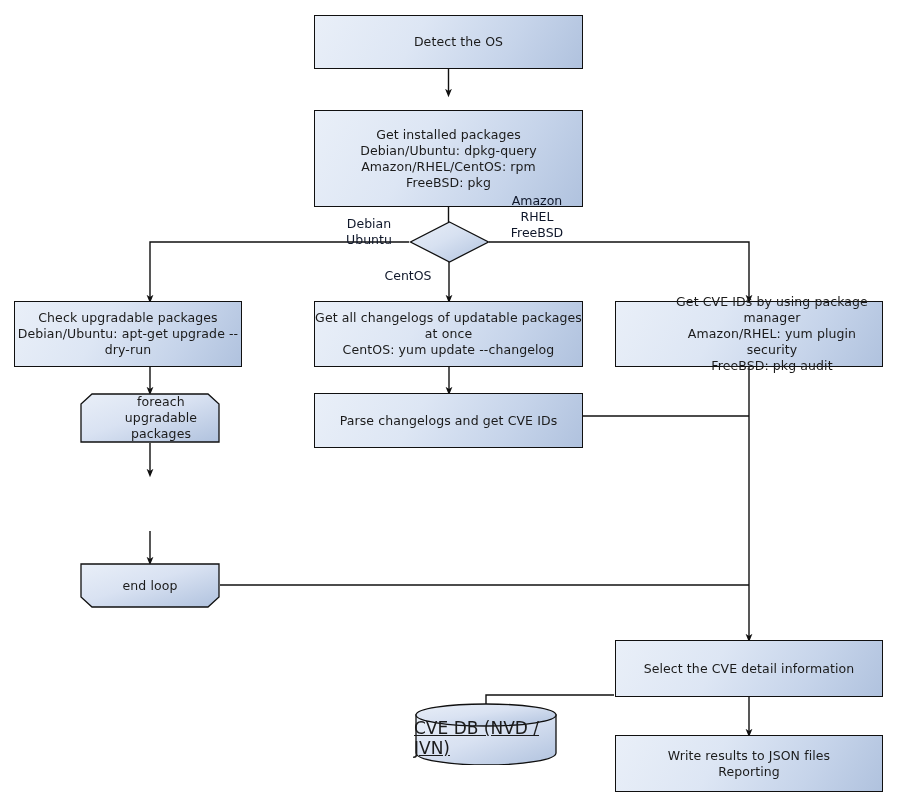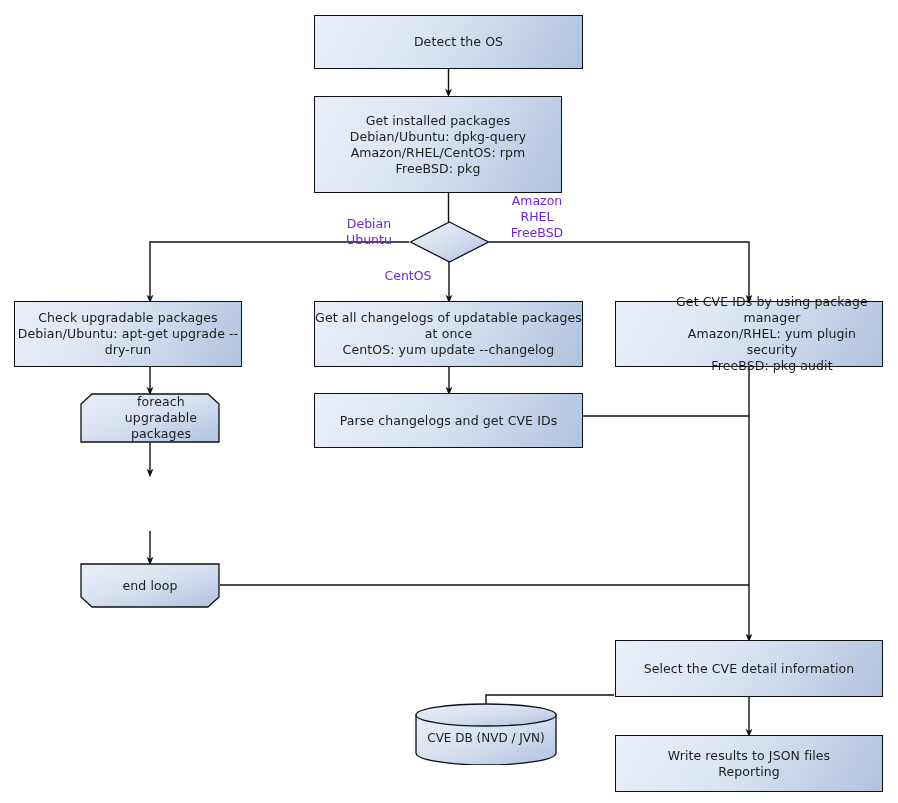--- a/index.html
+++ b/index.html
@@ -63,28 +63,29 @@
     position: absolute;
     border: none;
     background: none;
     display: flex;
     align-items: center;
     justify-content: center;
   }
   .cyl .cyl-label {
     position: relative;
     z-index: 2;
-    font-size: 12px;
+    font-size: 17px;
     color: #1b1b1b;
+    text-decoration: underline;
   }
   .edge-label {
     position: absolute;
     font-size: 12.5px;
     line-height: 16px;
-    color: #6d28d9;
+    color: #0f172a;
     white-space: pre-line;
     text-align: center;
   }
   .diamond-wrap {
     position: absolute;
   }
 </style>
 </head>
 <body>
 
@@ -125,21 +126,21 @@
       <path d="M614,695 L486,695 L486,712"></path>
 
       <path d="M749,697 L749,733" marker-end="url(#arrow)"></path>
     </g>
   </svg>
 
   <div class="node" style="left:314px; top:15px; width:269px; height:54px;padding-left:20px;">
     <span>Detect the OS</span>
   </div>
 
-  <div class="node" style="left:314px; top:96px; width:248px; height:97px;">
+  <div class="node" style="left:314px; top:110px; width:269px; height:97px;">
     <span>Get installed packages
 Debian/Ubuntu: dpkg-query
 Amazon/RHEL/CentOS: rpm
 FreeBSD: pkg</span>
   </div>
 
   <div class="diamond-wrap" style="left:409px; top:221px; width:81px; height:42px;">
     <svg width="81" height="42" viewBox="0 0 81 42">
       <defs>
         <linearGradient id="gdiamond" x1="0" y1="0" x2="1" y2="1">

